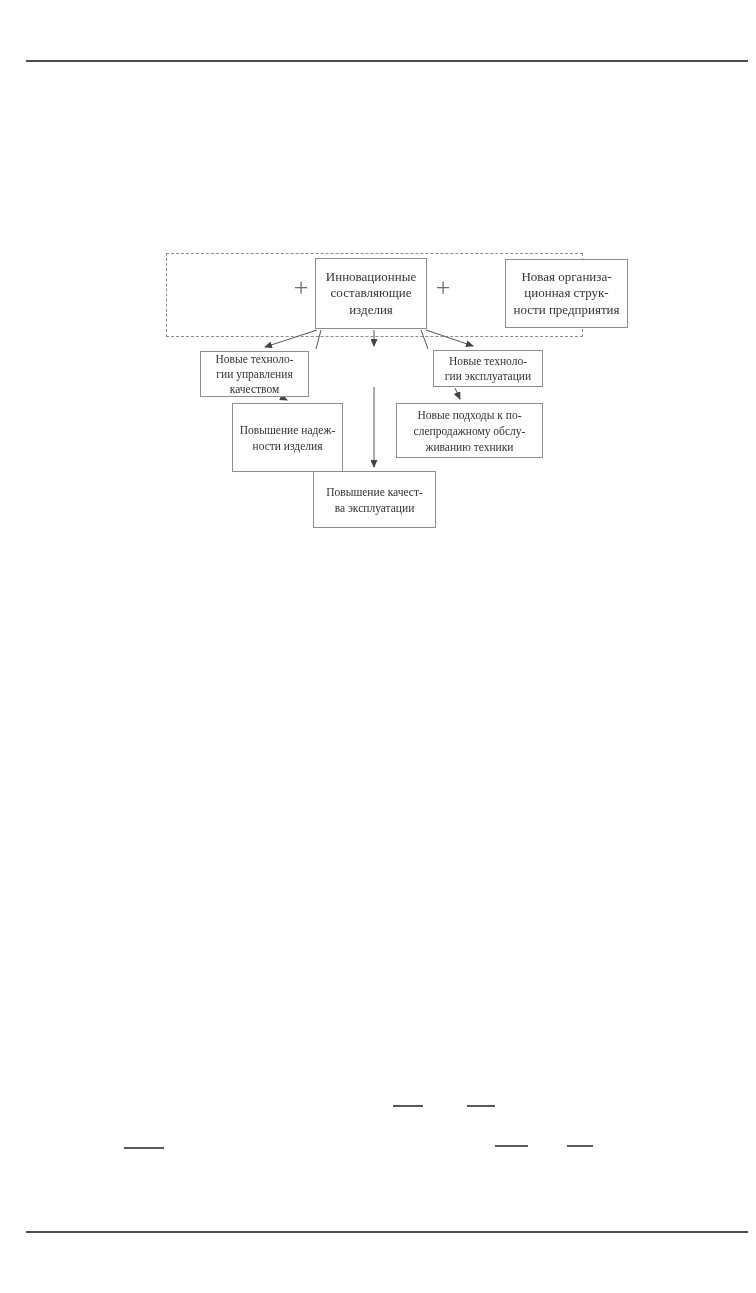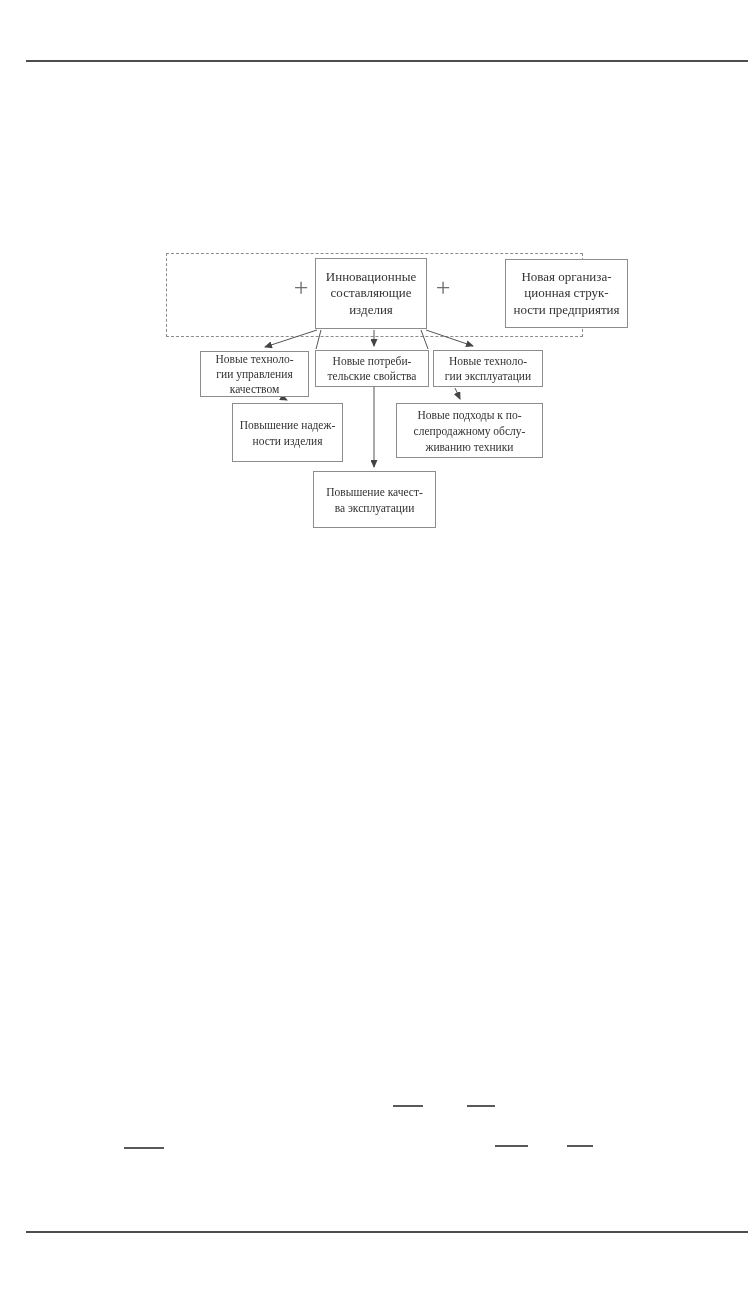--- a/index.html
+++ b/index.html
@@ -31,21 +31,21 @@
   .lvl1{font-size:13px;line-height:16.5px;}
   .lvl2{font-size:11.5px;line-height:15px;text-align:right;}
   .lvl3{font-size:11.5px;line-height:16px;}
 
   .b1{left:171px;top:258px;width:115px;height:71px;}
   .b2{left:315px;top:258px;width:112px;height:71px;}
   .b3{left:457px;top:259px;width:123px;height:69px;margin-left:48px;}
   .b4{left:200px;top:351px;width:109px;height:46px;}
   .b5{left:315px;top:350px;width:114px;height:37px;}
   .b6{left:433px;top:350px;width:110px;height:37px;}
-  .b7{left:232px;top:403px;width:111px;height:59px;}
+  .b7{left:232px;top:403px;width:111px;height:69px;}
   .b8{left:396px;top:403px;width:147px;height:55px;}
   .b9{left:313px;top:471px;width:123px;height:57px;}
 
   .plus{
     position:absolute;width:24px;height:26px;
     font-size:26px;line-height:26px;color:#6f6f6f;
     text-align:center;font-family:"Liberation Serif","DejaVu Serif",serif;
   }
   .p1{left:289px;top:275px;}
   .p2{left:431px;top:275px;}
@@ -101,24 +101,20 @@
     <span>ционная струк-</span>
     <span>ности предприятия</span>
   </div>
 
   <div class="box lvl2 b4">
     <span>Новые техноло-</span>
     <span>гии управления</span>
     <span>качеством</span>
   </div>
 
-  <div class="box lvl2 b5">
-    <span>Новые потреби-</span>
-    <span>тельские свойства</span>
-  </div>
 
   <div class="box lvl2 b6">
     <span>Новые техноло-</span>
     <span>гии эксплуатации</span>
   </div>
 
   <div class="box lvl3 b7">
     <span>Повышение надеж-</span>
     <span>ности изделия</span>
   </div>

